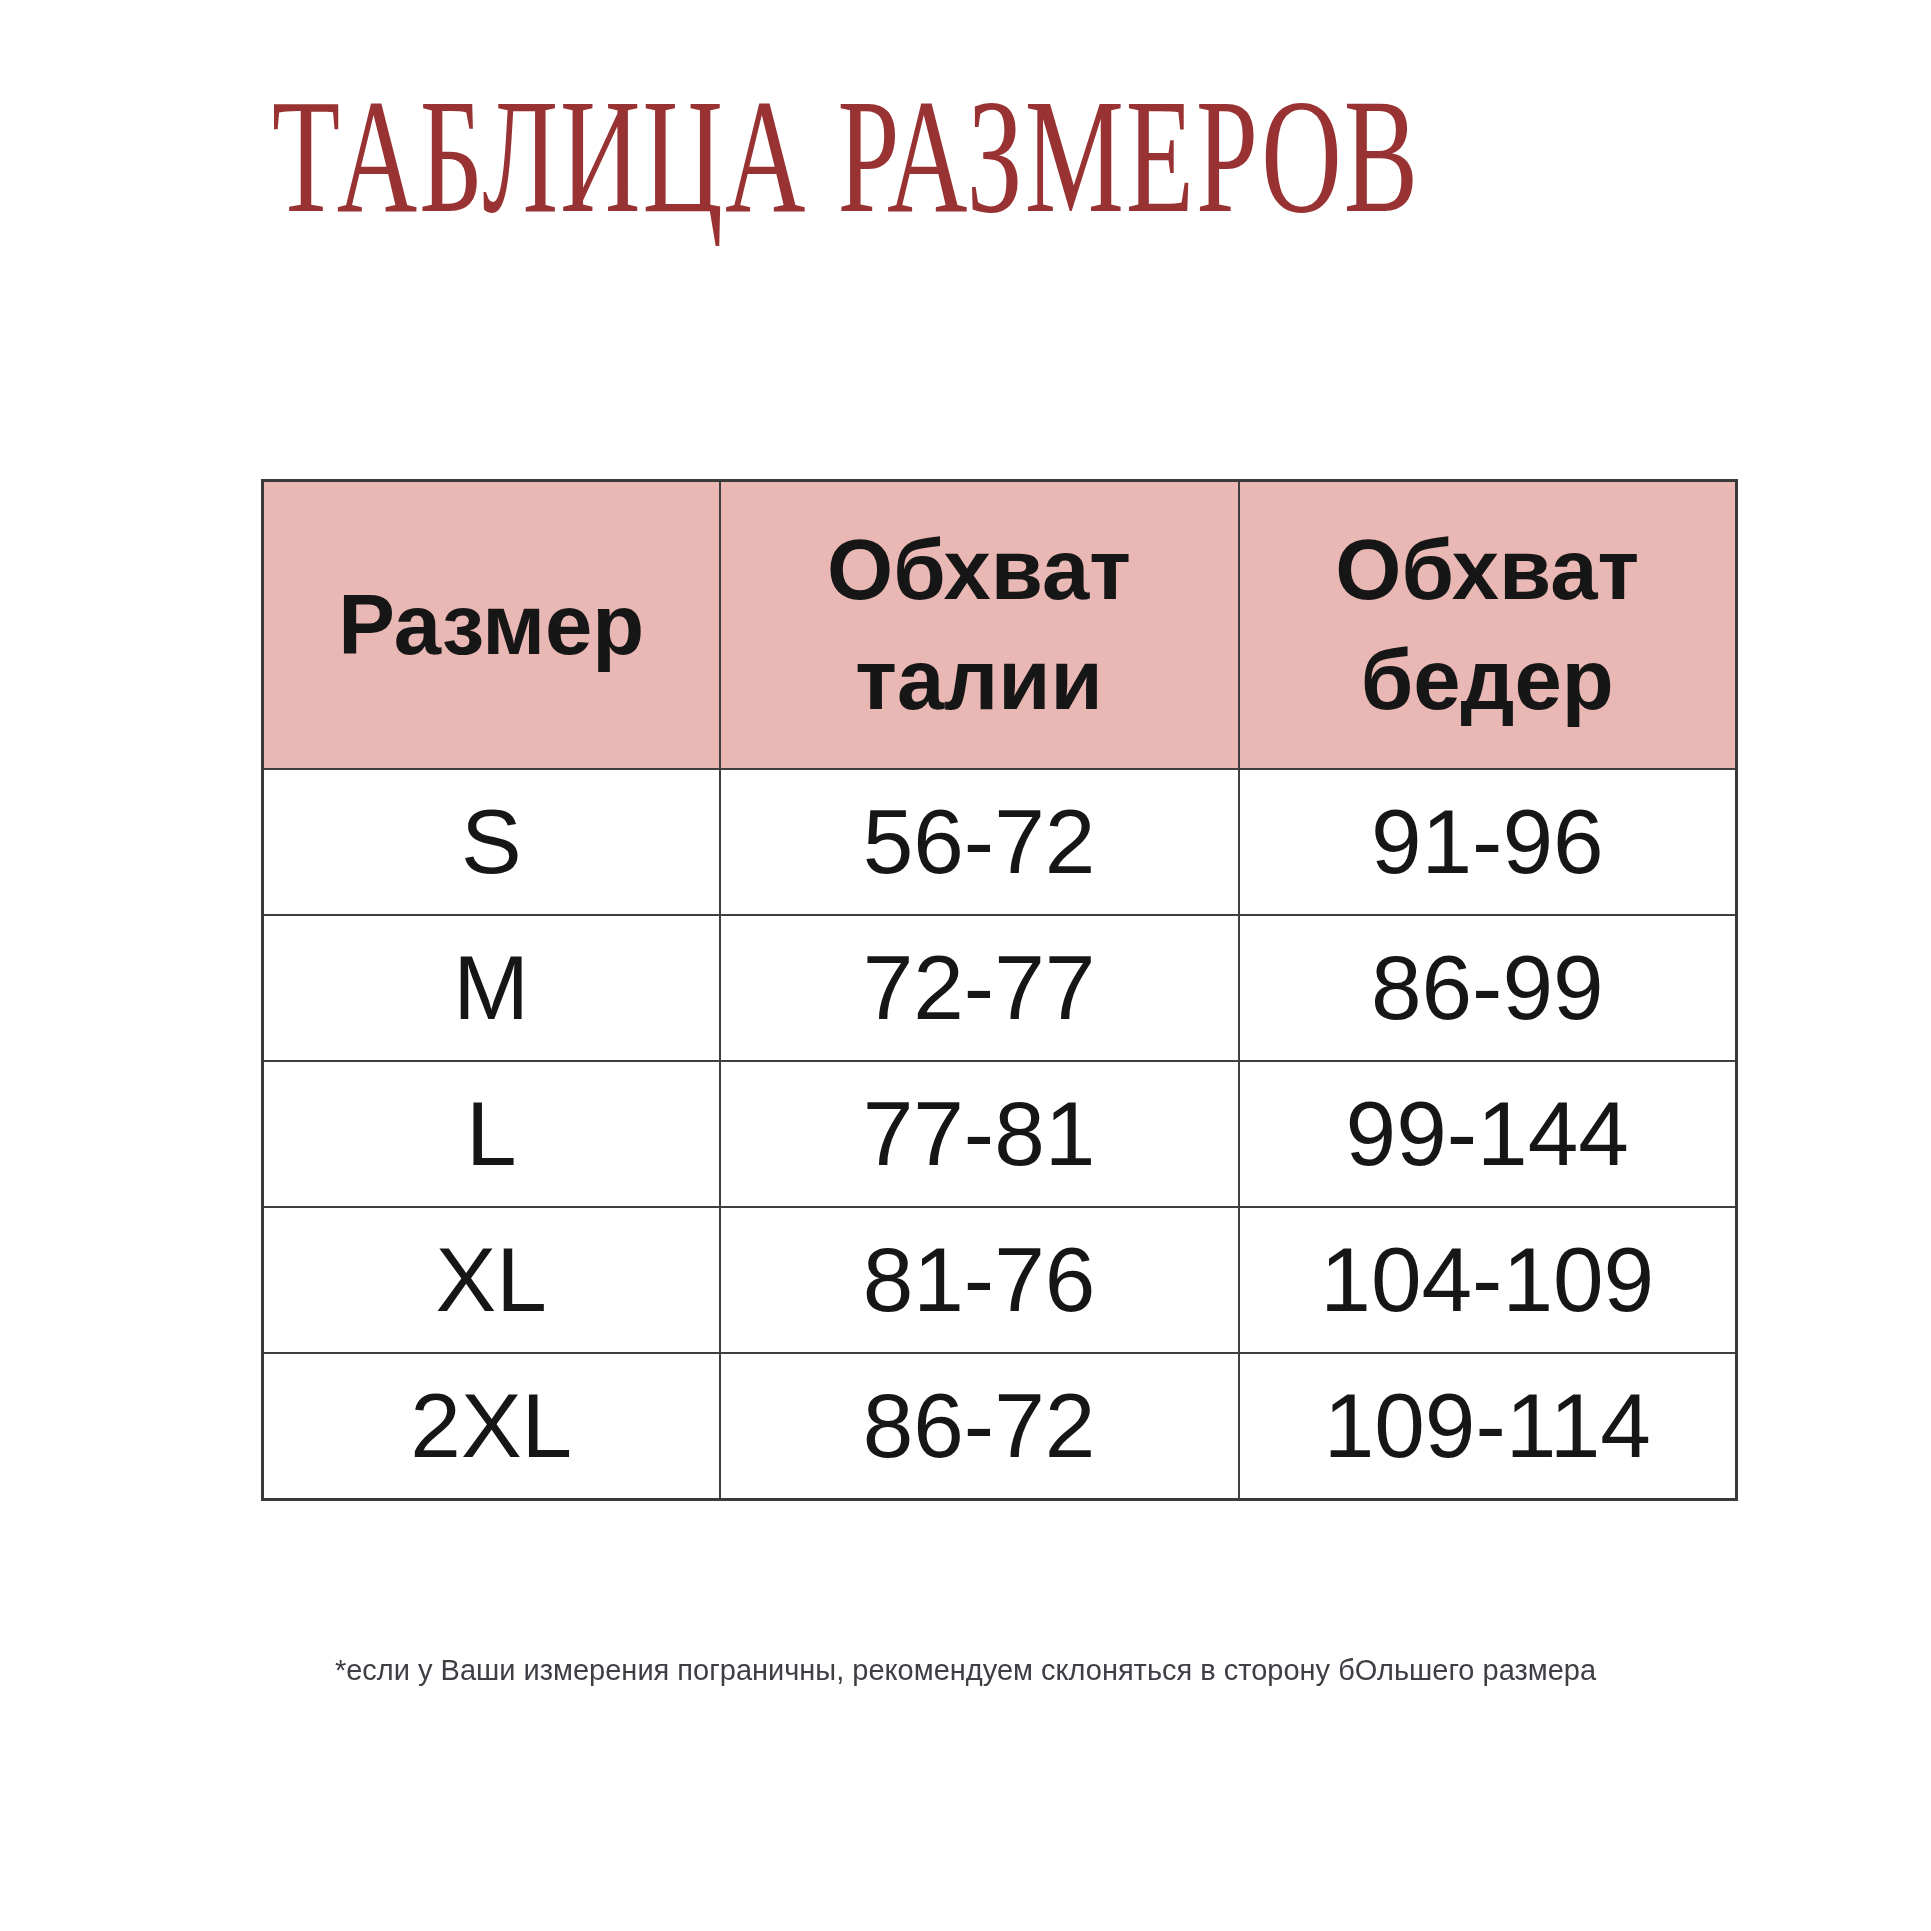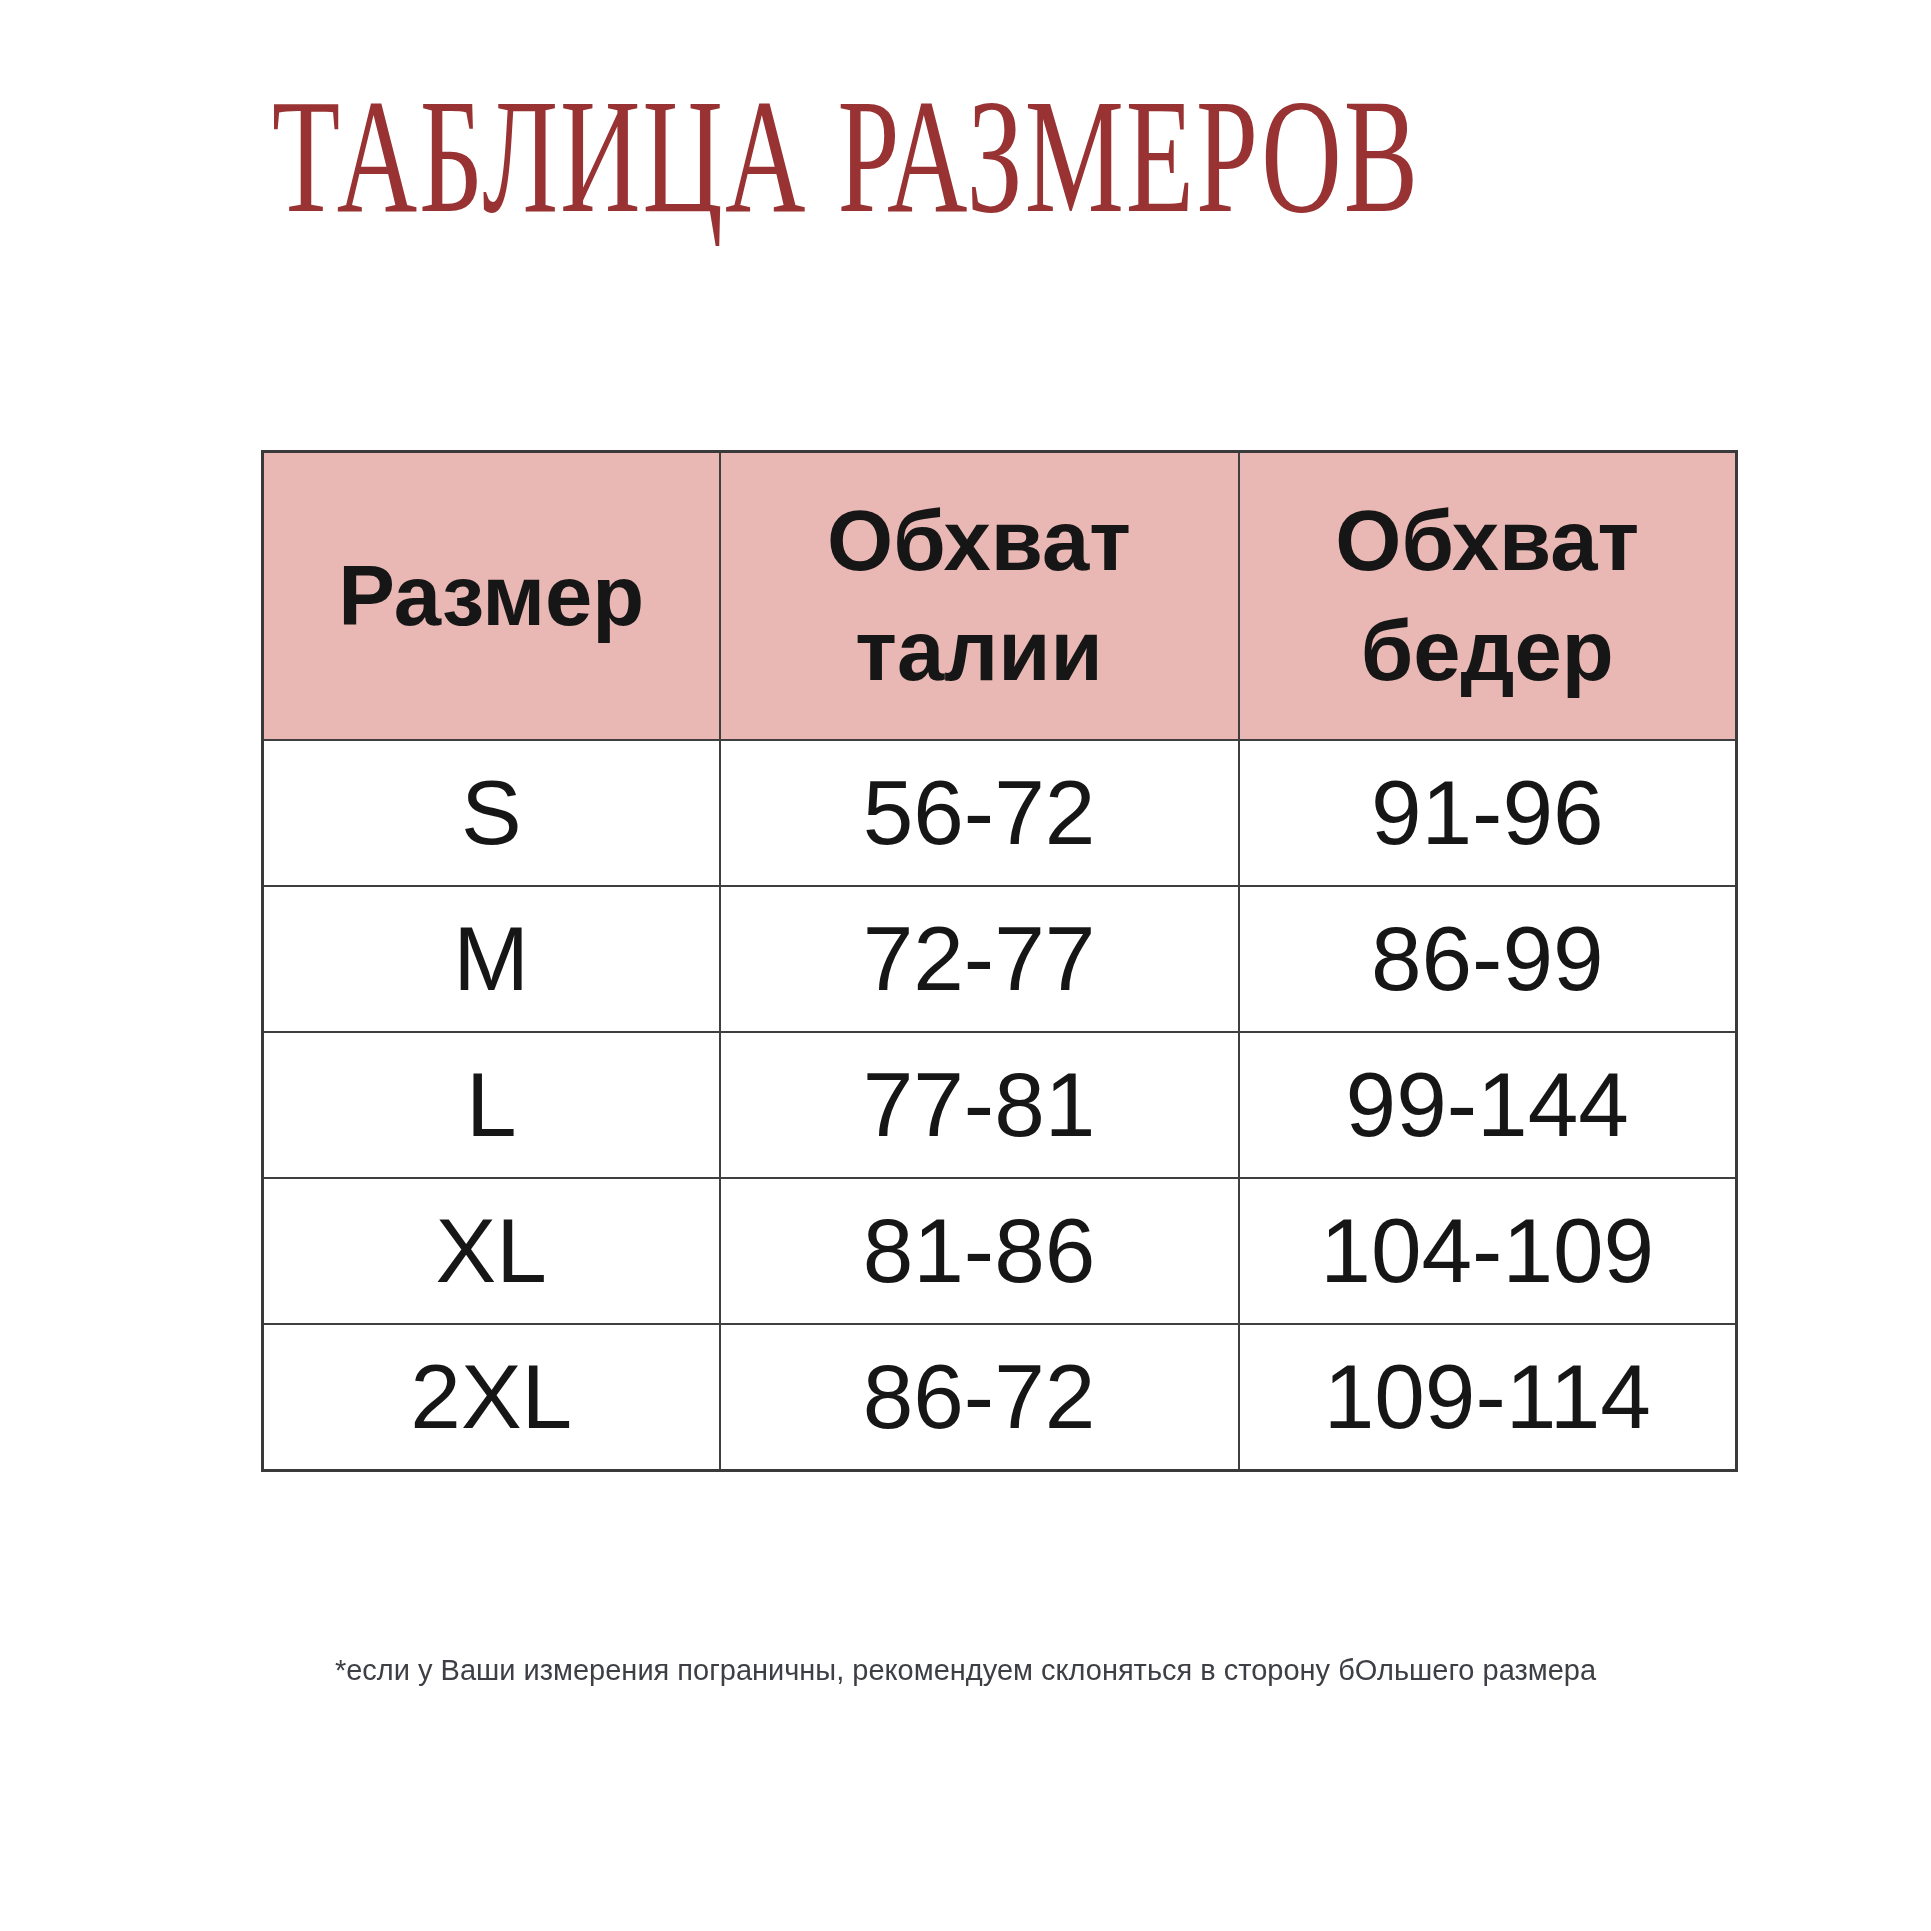--- a/index.html
+++ b/index.html
@@ -32,21 +32,21 @@
     color: #993333;
     letter-spacing: 2.9px;
     transform: scaleX(0.68);
     transform-origin: center top;
   }
 
   
   .size-table {
     position: absolute;
     left: 261px;
-    top: 450px;
+    top: 479px;
     width: 1474px;
     border-collapse: collapse;
     table-layout: fixed;
     border: 3.9px solid #3a3a3a;
   }
   .size-table th,
   .size-table td {
     border: 2.9px solid #3f3f3f;
     text-align: center;
     vertical-align: middle;
@@ -111,21 +111,21 @@
       <td>72-77</td>
       <td>86-99</td>
     </tr>
     <tr>
       <td>L</td>
       <td>77-81</td>
       <td>99-144</td>
     </tr>
     <tr>
       <td>XL</td>
-      <td>81-86</td>
+      <td>81-76</td>
       <td>104-109</td>
     </tr>
     <tr>
       <td>2XL</td>
       <td>86-72</td>
       <td>109-114</td>
     </tr>
   </tbody>
 </table>
 

